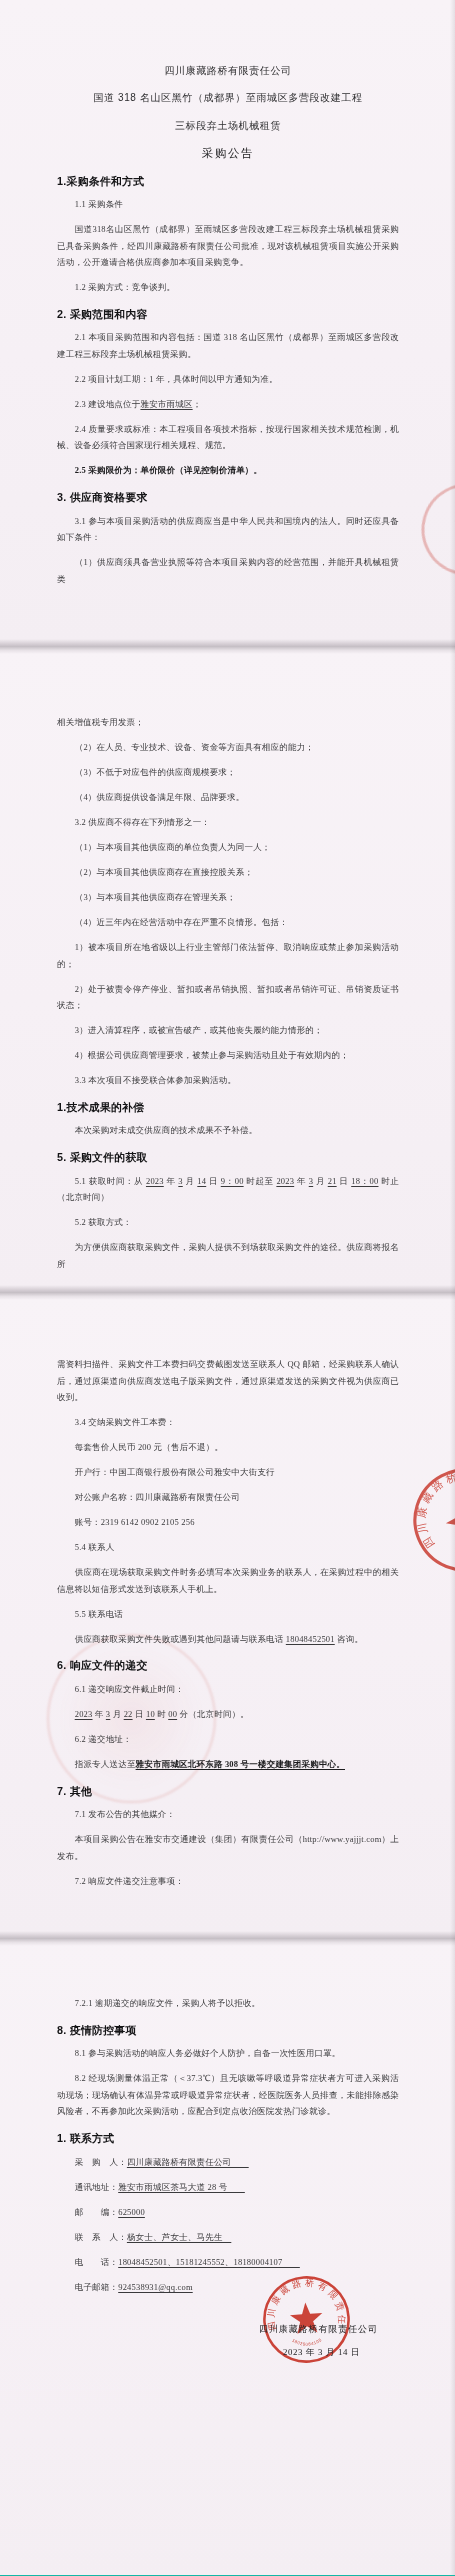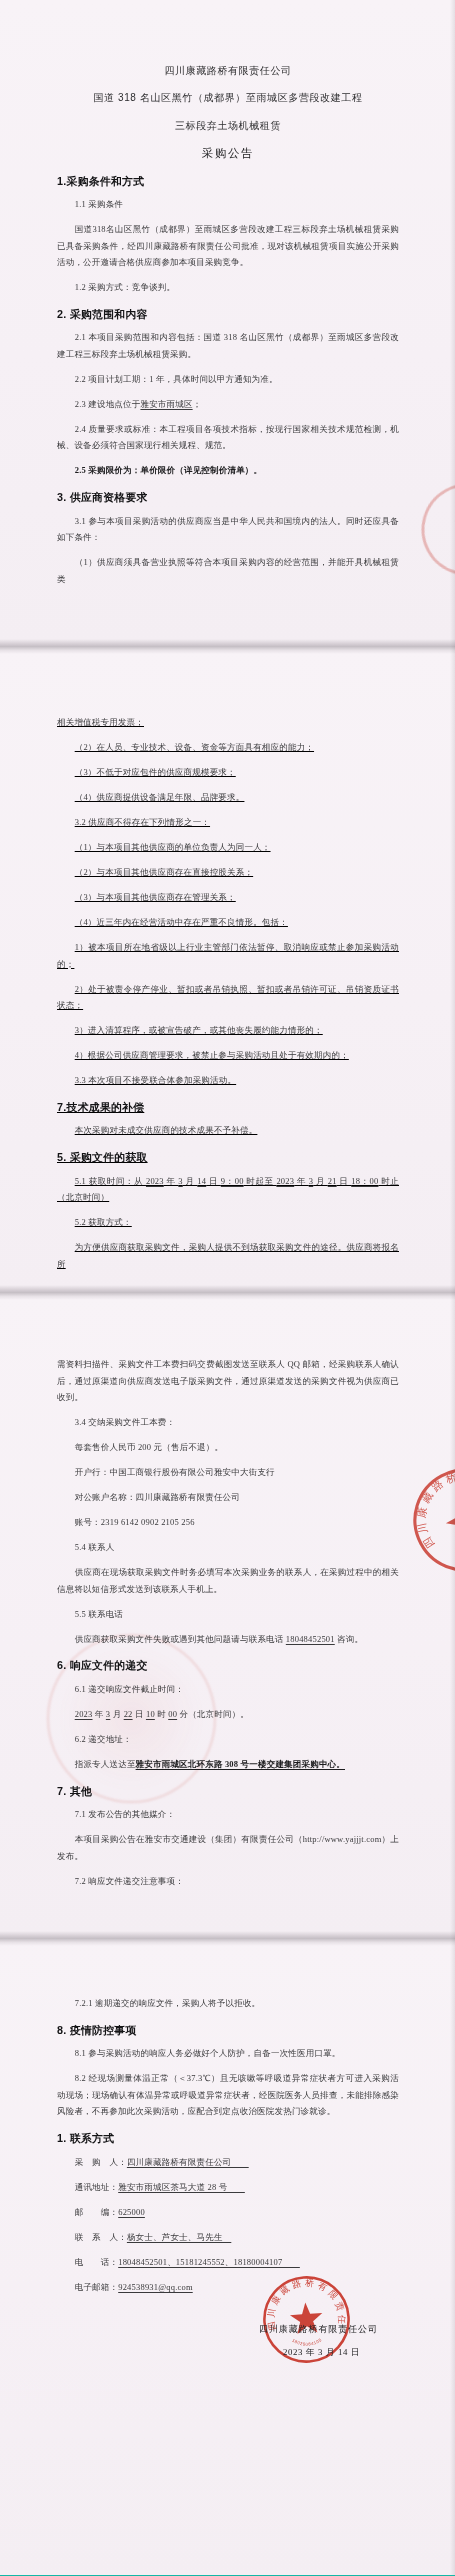--- a/index.html
+++ b/index.html
@@ -5,21 +5,21 @@
   html,body{margin:0;padding:0;background:#e9e3e8;}
   #doc{position:relative;width:456px;height:2576px;overflow:hidden;background:#14b8a6;
        font-family:"Liberation Serif",serif;}
   .page{position:relative;overflow:hidden;background:linear-gradient(180deg,#f8f3f7 0%,#f6f0f5 55%,#f4eef3 100%);}
   .page::after{content:"";position:absolute;right:0;top:0;bottom:0;width:5.7px;
        background:linear-gradient(90deg,rgba(120,108,118,0),rgba(120,108,118,.18));}
   .page.seam-top::before{content:"";position:absolute;left:0;right:0;top:0;height:8px;
        background:linear-gradient(180deg,rgba(88,78,88,.34),rgba(88,78,88,.10) 55%,rgba(88,78,88,0));z-index:3;}
   .page .bottom-shade{position:absolute;left:0;right:0;bottom:0;height:6.8px;
        background:linear-gradient(180deg,rgba(100,90,100,0),rgba(100,90,100,.30));}
-  #page1{height:646px;} #page2{height:646px;text-decoration:underline;} #page3{height:646px;} #page4{height:637px;}
+  #page1{height:646px;} #page2{height:646px;} #page3{height:646px;} #page4{height:637px;}
   .content{position:relative;z-index:2;padding:0 57px;}
   #page1 .content{padding-top:64px;} #page2 .content{padding-top:68px;}
   #page3 .content{padding-top:64px;} #page4 .content{padding-top:57px;}
   .blk{margin:0 0 8.5px;font-size:8.5px;line-height:16.5px;letter-spacing:0.2px;
        color:#3a3a3c;text-align:justify;}
   .p{text-indent:17.7px;}
   .p0{text-indent:0;}
   .t1{text-align:center;text-indent:0;font-family:"Liberation Sans",sans-serif;
       font-size:10px;line-height:13.7px;margin:0 0 13.7px;color:#2d2d2f;letter-spacing:0.6px;}
   .t2{text-align:center;text-indent:0;font-family:"Liberation Sans",sans-serif;
@@ -82,21 +82,21 @@
         <div class="blk p"><span>3.2 供应商不得存在下列情形之一：</span></div>
         <div class="blk p"><span>（1）与本项目其他供应商的单位负责人为同一人；</span></div>
         <div class="blk p"><span>（2）与本项目其他供应商存在直接控股关系；</span></div>
         <div class="blk p"><span>（3）与本项目其他供应商存在管理关系；</span></div>
         <div class="blk p"><span>（4）近三年内在经营活动中存在严重不良情形。包括：</span></div>
         <div class="blk p"><span>1）被本项目所在地省级以上行业主管部门依法暂停、取消响应或禁止参加采购活动的；</span></div>
         <div class="blk p"><span>2）处于被责令停产停业、暂扣或者吊销执照、暂扣或者吊销许可证、吊销资质证书状态；</span></div>
         <div class="blk p"><span>3）进入清算程序，或被宣告破产，或其他丧失履约能力情形的；</span></div>
         <div class="blk p"><span>4）根据公司供应商管理要求，被禁止参与采购活动且处于有效期内的；</span></div>
         <div class="blk p"><span>3.3 本次项目不接受联合体参加采购活动。</span></div>
-        <div class="blk h"><span>7.技术成果的补偿</span></div>
+        <div class="blk h"><span>1.技术成果的补偿</span></div>
         <div class="blk p"><span>本次采购对未成交供应商的技术成果不予补偿。</span></div>
         <div class="blk h"><span>5. 采购文件的获取</span></div>
         <div class="blk p"><span>5.1 获取时间：从 </span><span class="u">2023</span><span> 年 </span><span class="u">3</span><span> 月 </span><span class="u">14</span><span> 日 </span><span class="u">9：00</span><span> 时起至 </span><span class="u">2023</span><span> 年 </span><span class="u">3</span><span> 月 </span><span class="u">21</span><span> 日 </span><span class="u">18：00</span><span> 时止（北京时间）</span></div>
         <div class="blk p"><span>5.2 获取方式：</span></div>
         <div class="blk p"><span>为方便供应商获取采购文件，采购人提供不到场获取采购文件的途径。供应商将报名所</span></div>
       </div>
     <div class="bottom-shade"></div>
   </div>
 
   <div class="page seam-top" id="page3">

